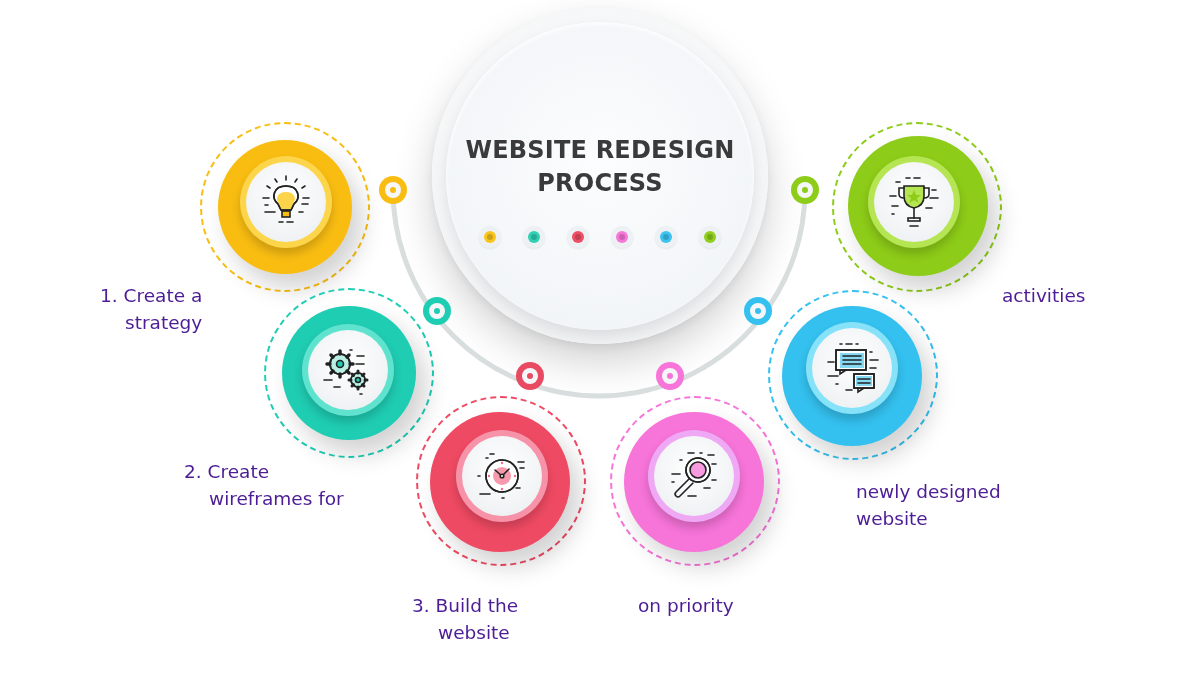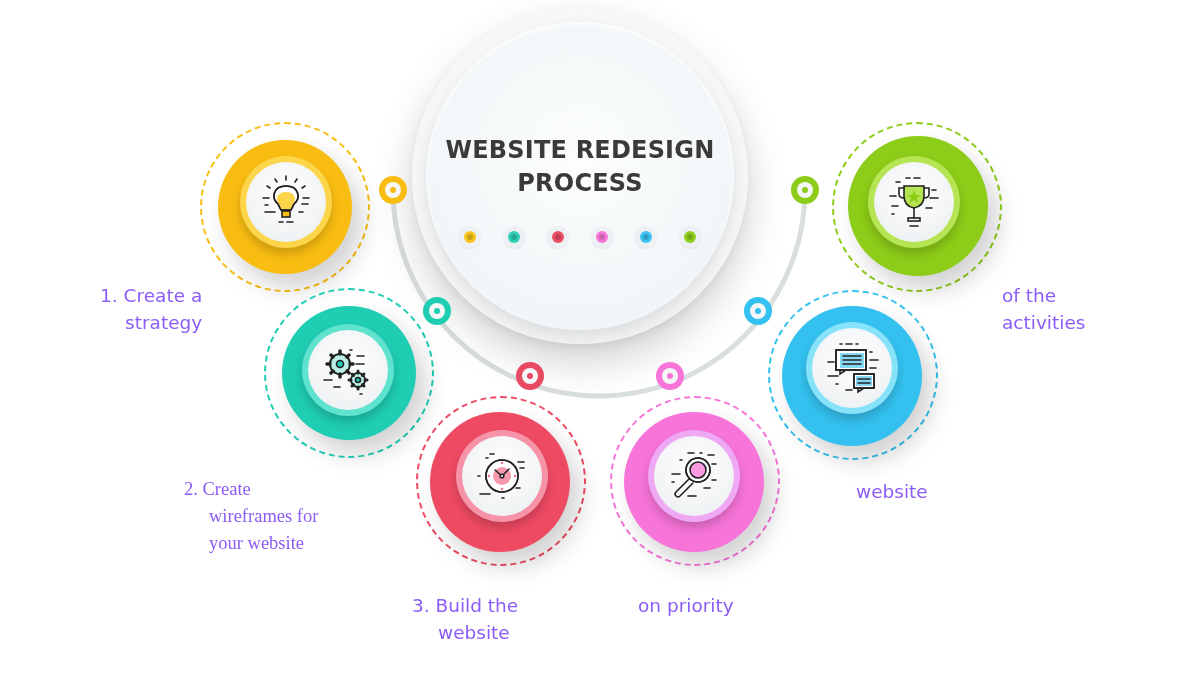--- a/index.html
+++ b/index.html
@@ -2,21 +2,21 @@
 <html><head>
   <meta charset="utf-8">
   <style>
     html, body { margin: 0; padding: 0; }
     body {
       width: 1200px; height: 684px; background: #ffffff; position: relative; overflow: hidden;
       font-family: "Liberation Sans", "DejaVu Sans", sans-serif; color: #333333;
     }
     #arc-svg { position: absolute; left: 0; top: 0; width: 1200px; height: 684px; }
     .center-outer {
-      position: absolute; left: 412px; top: 8px; width: 336px; height: 336px; border-radius: 50%;
+      position: absolute; left: 432px; top: 8px; width: 336px; height: 336px; border-radius: 50%;
       background: radial-gradient(circle at 50% 40%, #ffffff 0%, #f3f5f6 70%, #e6e9eb 100%);
       box-shadow: 0 18px 40px rgba(0,0,0,0.18), 0 4px 10px rgba(0,0,0,0.06);
     }
     .center-inner {
       position: absolute; left: 14px; top: 14px; width: 308px; height: 308px; border-radius: 50%;
       background: radial-gradient(circle at 50% 45%, #fbfdfe 0%, #f2f5f7 75%, #e9edef 100%);
       box-shadow: 0 6px 14px rgba(0,0,0,0.10), inset 0 2px 4px rgba(255,255,255,0.9);
     }
     .title {
       position: absolute; left: 0; width: 336px; top: 126px; text-align: center;
@@ -50,21 +50,21 @@
     }
     .icon-wrap { position: absolute; }
     .connector {
       position: absolute; width: 28px; height: 28px; border-radius: 50%;
       display: flex; align-items: center; justify-content: center;
     }
     .connector .ring { width: 16px; height: 16px; border-radius: 50%; background: #f4f6f7; display: flex; align-items: center; justify-content: center; }
     .connector .core { width: 6px; height: 6px; border-radius: 50%; }
     .label {
       position: absolute; font-family: "DejaVu Sans", sans-serif; font-size: 18.5px; line-height: 27px;
-      color: #8b5cf6; white-space: nowrap;
+      color: #4c1d95; white-space: nowrap;
     }
   </style>
 </head>
 <body>
 
 <svg id="arc-svg" viewBox="0 0 1200 684">
   <path d="M 393 190 A 206 206 0 0 0 805 190" fill="none" stroke="#d9dedf" stroke-width="5" stroke-linecap="round"></path>
 </svg>
 
 <div class="center-outer">
@@ -295,35 +295,34 @@
         <line x1="22" y1="52" x2="30" y2="52"></line>
     </g>
   </svg>
 </div>
 
 <div class="label" style="left:100px;top:282px;text-align:right;">
   <div><span>1.</span> <span>Create a</span></div>
   <div style="text-align:right;">strategy</div>
 </div>
 
-<div class="label" style="left:184px;top:476px;font-family:Liberation Serif, serif;">
+<div class="label" style="left:184px;top:458px;">
   <div><span>2.</span> <span>Create</span></div>
   <div style="padding-left:25px;">wireframes for</div>
-  <div style="padding-left:25px;">your website</div>
 </div>
 
 <div class="label" style="left:412px;top:592px;text-align:center;">
   <div><span>3.</span> <span>Build the</span></div>
   <div style="padding-left:26px;text-align:left;">website</div>
 </div>
 
 <div class="label" style="left:612px;top:592px;">
   <div style="padding-left:26px;">on priority</div>
 </div>
 
 <div class="label" style="left:832px;top:478px;">
+  <div style="padding-left:24px;">newly designed</div>
   <div style="padding-left:24px;">website</div>
 </div>
 
 <div class="label" style="left:978px;top:282px;">
-  <div style="padding-left:24px;">of the</div>
   <div style="padding-left:24px;">activities</div>
 </div>
 
 </body></html>

